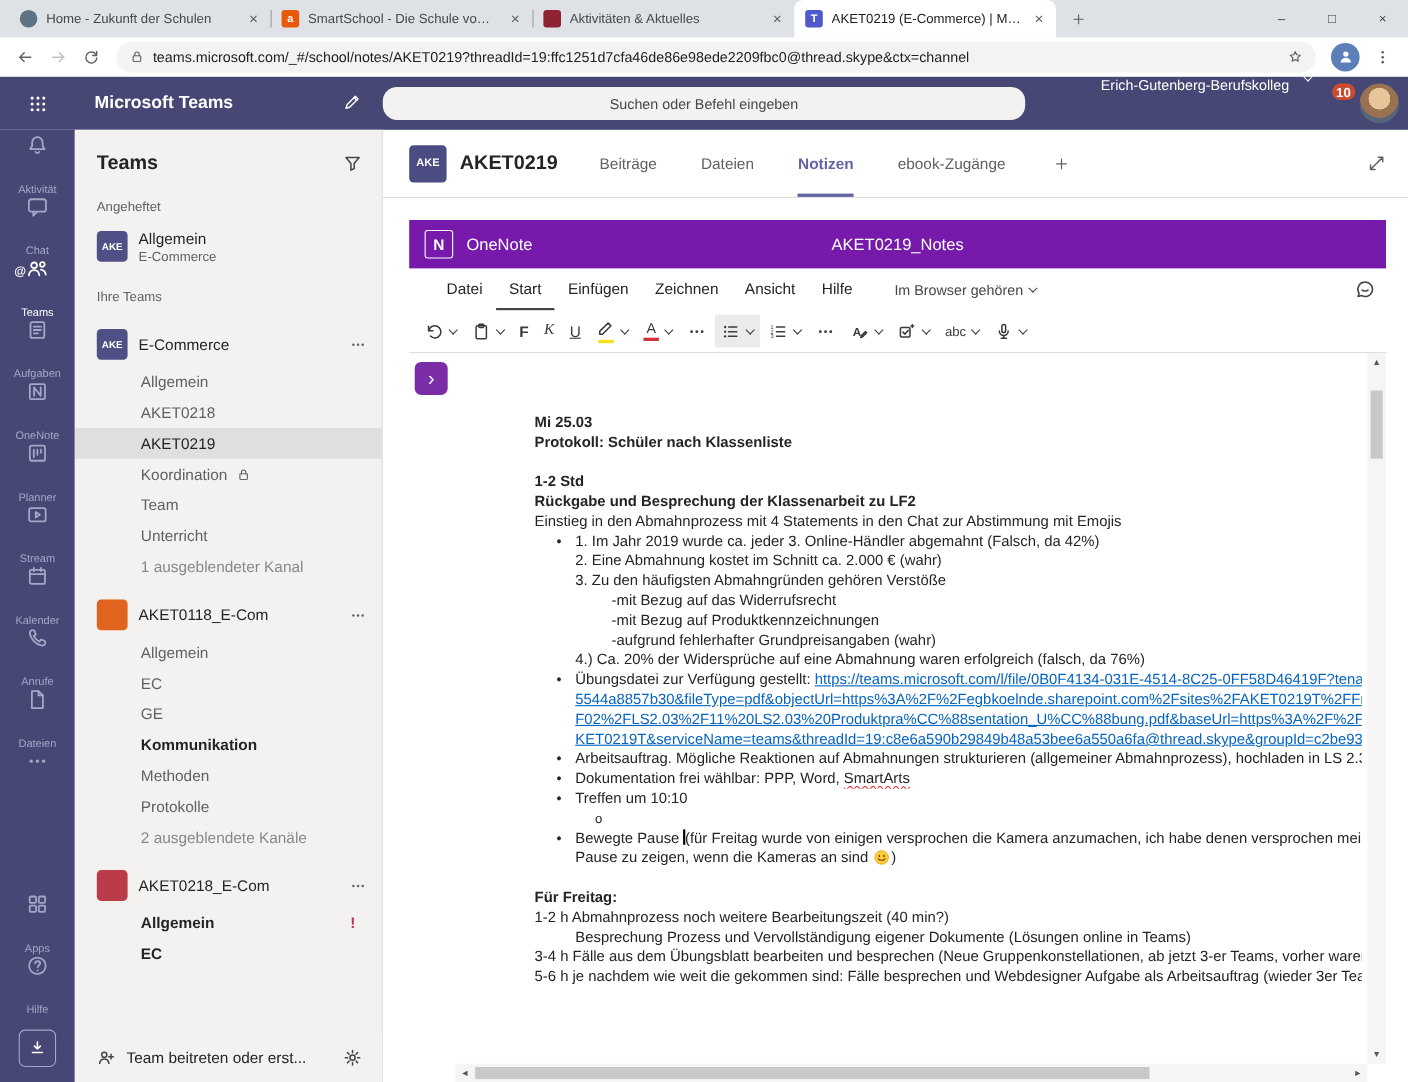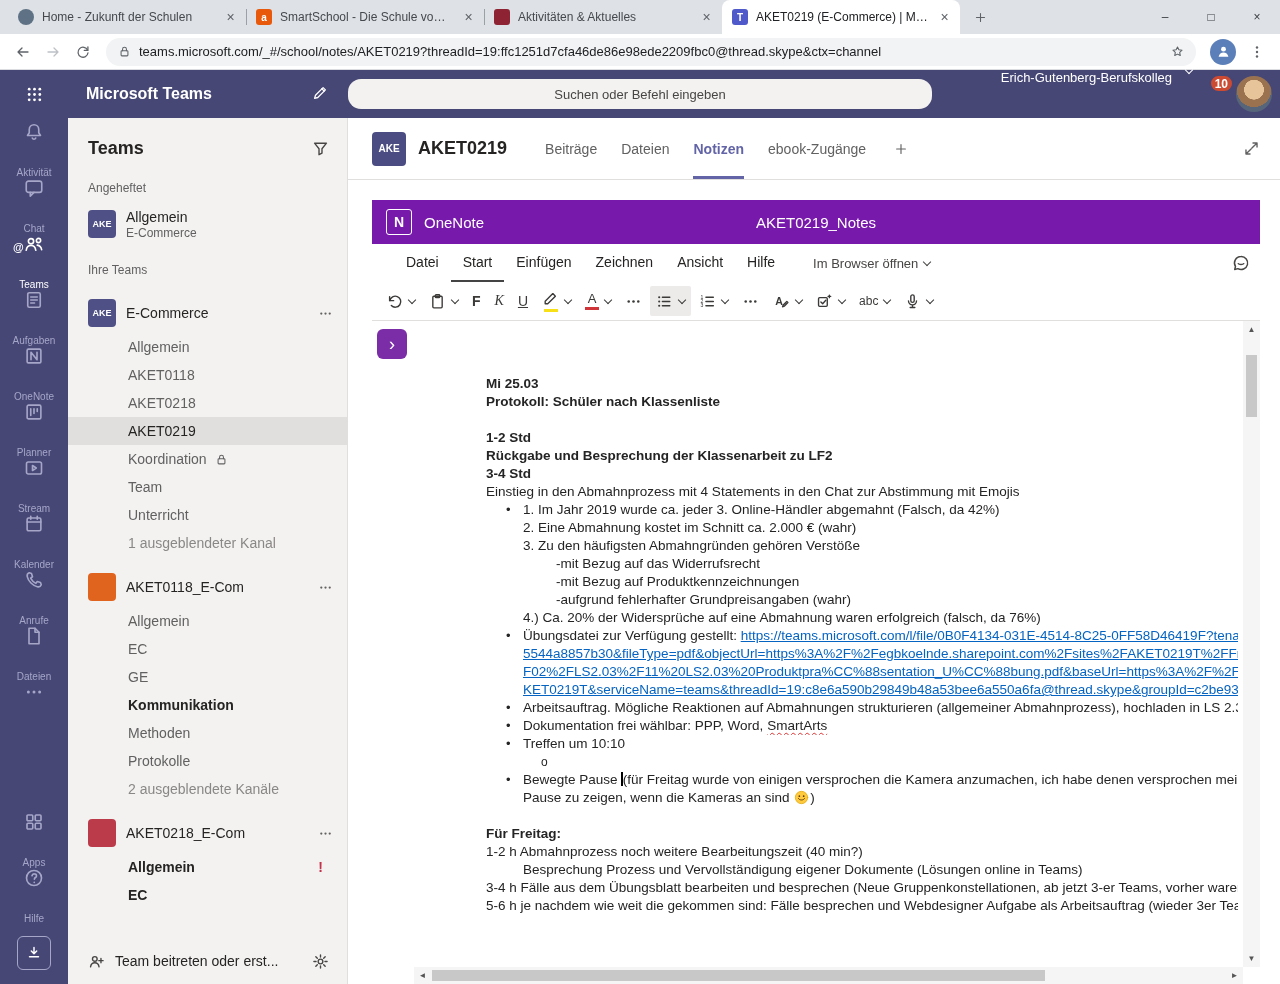--- a/index.html
+++ b/index.html
@@ -78,21 +78,21 @@
   .ch-imp{position:absolute;right:24px;color:#C4314B;font-weight:700;font-size:14px}
   .sb-footer{position:absolute;left:0;right:0;bottom:0;height:46px;background:#F3F2F1;display:flex;align-items:center;gap:10px;padding:0 18px 0 20px;font-size:14px;color:#252423}
   .sb-footer .grow{flex:1}
   .sb-footer .svgi{width:17px;height:17px;color:#484644}
 
   
   .main{flex:1;min-width:0;display:flex;flex-direction:column;background:#fff}
   .chan-head{height:62px;display:flex;align-items:center;gap:12px;padding:0 20px 0 24px;border-bottom:1px solid #E1DFDD}
   .chan-tile{width:34px;height:34px;font-size:10px}
   .chan-name{font-size:18px;font-weight:700;color:#252423;margin-right:26px}
-  .chan-tabs{display:flex;align-items:stretch;gap:24px;height:100%}
+  .chan-tabs{display:flex;align-items:stretch;gap:40px;height:100%}
   .ctab{display:flex;align-items:center;font-size:14px;color:#616161;border-bottom:3px solid transparent;padding-top:3px}
   .ctab.active{color:#6264A7;border-bottom-color:#6264A7;font-weight:600}
   .ctab-plus{align-self:center;color:#616161;width:14px;height:14px;margin-left:4px}
   .chan-expand{margin-left:auto;color:#616161;width:17px;height:17px}
 
   
   .on-wrap{flex:1;display:flex;flex-direction:column;padding:20px 20px 0 24px;min-height:0}
   .on-purple{height:44px;background:#7719AA;color:#fff;display:flex;align-items:center;position:relative;flex:none}
   .on-logo{margin-left:14px;width:26px;height:26px;border:1.8px solid #fff;border-radius:3px;display:flex;align-items:center;justify-content:center;font-size:14px;font-weight:700}
   .on-name{margin-left:12px;font-size:15px}
@@ -434,23 +434,20 @@
               <circle class="f" cx="3.5" cy="8" r="1.2"></circle>
               <circle class="f" cx="8" cy="8" r="1.2"></circle>
               <circle class="f" cx="12.5" cy="8" r="1.2"></circle>
             </svg>
           </span>
         </div>
         <div class="ch-row">
           <span>Allgemein</span>
         </div>
         <div class="ch-row">
-          <span>AKET0118</span>
-        </div>
-        <div class="ch-row">
           <span>AKET0218</span>
         </div>
         <div class="ch-row selected">
           <span>AKET0219</span>
         </div>
         <div class="ch-row">
           <span>Koordination</span>
           <span class="svgi ch-lock">
             <svg viewBox="0 0 16 16">
               <rect x="3.8" y="7" width="8.4" height="6.4" rx="1"></rect>
@@ -568,21 +565,21 @@
       <div class="on-menubar">
         <span id="menu-items" style="display:flex;height:100%">
             <div class="mi">Datei</div>
             <div class="mi active">Start</div>
             <div class="mi">Einfügen</div>
             <div class="mi">Zeichnen</div>
             <div class="mi">Ansicht</div>
             <div class="mi">Hilfe</div>
           </span>
         <span class="open-browser">
-          <span>Im Browser öffnen</span>
+          <span>Im Browser gehören</span>
           <span class="cv"></span>
         </span>
         <span class="feedback svgi">
             <svg viewBox="0 0 16 16">
               <path d="M8 2.2a5.8 5.8 0 0 0-4.9 8.9L2.4 13.8l2.8-.8A5.8 5.8 0 1 0 8 2.2z"></path>
               <path d="M5.6 8.6c.7 1 4.1 1 4.8 0"></path>
             </svg>
           </span>
       </div>
       <div class="on-toolbar" id="toolbar-items">
@@ -705,21 +702,20 @@
           </div>
         </div>
       <div class="editor">
         <button class="nav-expand">›</button>
         <div class="note" id="note-lines">
             <div class="nl h"><span>Mi 25.03</span></div>
             <div class="nl h"><span>Protokoll: Schüler nach Klassenliste</span></div>
             <div class="nl blank"></div>
             <div class="nl h"><span>1-2 Std</span></div>
             <div class="nl h"><span>Rückgabe und Besprechung der Klassenarbeit zu LF2</span></div>
-            <div class="nl h"><span>3-4 Std</span></div>
             <div class="nl p"><span>Einstieg in den Abmahnprozess mit 4 Statements in den Chat zur Abstimmung mit Emojis</span></div>
             <div class="nl b"><span class="blt">•</span><span>1. Im Jahr 2019 wurde ca. jeder 3. Online-Händler abgemahnt (Falsch, da 42%)</span></div>
             <div class="nl c1"><span>2. Eine Abmahnung kostet im Schnitt ca. 2.000 € (wahr)</span></div>
             <div class="nl c1"><span>3. Zu den häufigsten Abmahngründen gehören Verstöße</span></div>
             <div class="nl c2"><span>-mit Bezug auf das Widerrufsrecht</span></div>
             <div class="nl c2"><span>-mit Bezug auf Produktkennzeichnungen</span></div>
             <div class="nl c2"><span>-aufgrund fehlerhafter Grundpreisangaben (wahr)</span></div>
             <div class="nl c1"><span>4.) Ca. 20% der Widersprüche auf eine Abmahnung waren erfolgreich (falsch, da 76%)</span></div>
             <div class="nl b"><span class="blt">•</span><span>Übungsdatei zur Verfügung gestellt: </span><span class="link">https://teams.microsoft.com/l/file/0B0F4134-031E-4514-8C25-0FF58D46419F?tena</span></div>
             <div class="nl c1"><span class="link">5544a8857b30&amp;fileType=pdf&amp;objectUrl=https%3A%2F%2Fegbkoelnde.sharepoint.com%2Fsites%2FAKET0219T%2FFreige</span></div>

